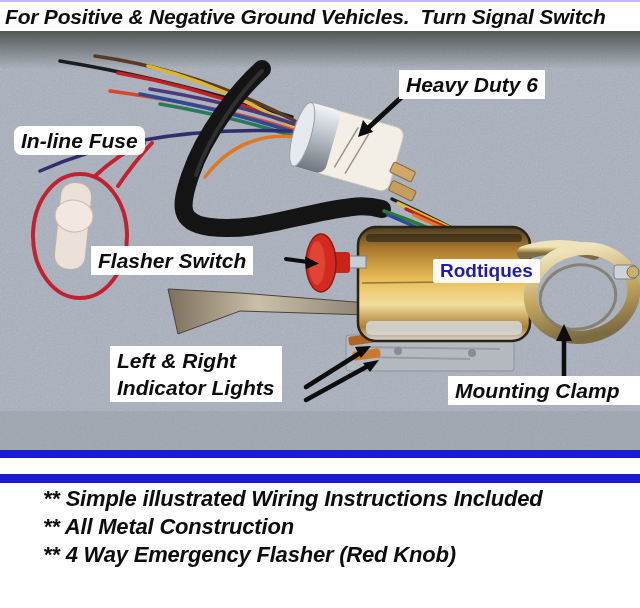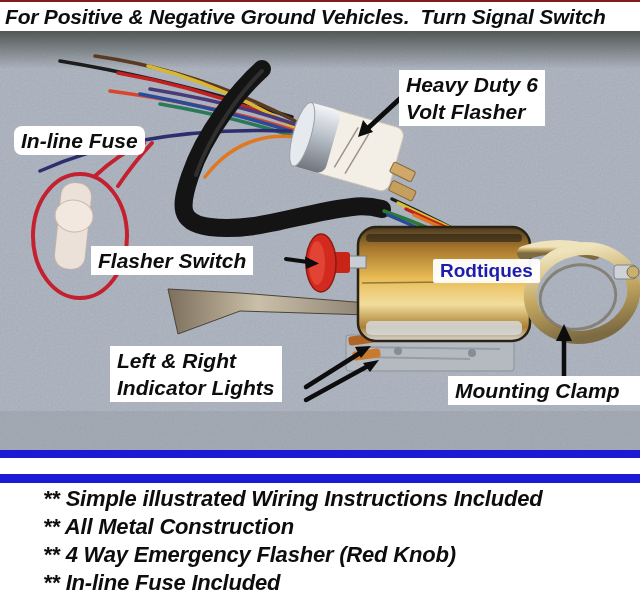--- a/index.html
+++ b/index.html
@@ -3,21 +3,21 @@
 <meta charset="utf-8">
 <style>
   html,body{margin:0;padding:0;background:#888;}
   .stage{
     position:relative;width:640px;height:608px;overflow:hidden;
     background:#ffffff;font-family:"Liberation Sans","DejaVu Sans",sans-serif;
   }
   
   .banner{
     position:absolute;top:0;left:0;width:640px;height:31px;
-    background:#ffffff;border-top:2px solid #7f1d1d;box-sizing:border-box;
+    background:#ffffff;border-top:2px solid #c4b5fd;box-sizing:border-box;
     display:flex;align-items:center;
   }
   .banner span{
     font-size:21px;font-weight:bold;font-style:italic;color:#0d0d0d;
     padding-left:5px;white-space:pre;letter-spacing:-0.2px;
   }
   
   .photo{position:absolute;top:31px;left:0;width:640px;height:317px;background:#a9b1bd;}
   .photo svg{position:absolute;top:0;left:0;}
   
@@ -192,21 +192,20 @@
         <polygon points="371,315 361,327 355,316" stroke="none"></polygon>
         <path d="M306,369 L368,335" stroke-width="4.5" fill="none"></path>
         <polygon points="379,329 370,341 363,332" stroke="none"></polygon>
         <path d="M564,346 L564,304" stroke-width="4.5" fill="none"></path>
         <polygon points="564,293 556,310 572,310" stroke="none"></polygon>
       </g>
     </svg>
 
     <div class="callout" style="left:399px;top:39px;">
       <div>Heavy Duty 6</div>
-      <div>Volt Flasher</div>
     </div>
 
     <div class="callout" style="left:14px;top:95px;border-radius:8px;">In-line Fuse</div>
 
     <div class="callout" style="left:91px;top:215px;">Flasher Switch</div>
 
     <div class="brand" style="left:433px;top:228px;">Rodtiques</div>
 
     <div class="callout" style="left:110px;top:315px;">
       <div>Left &amp; Right</div>
@@ -217,16 +216,15 @@
   </div>
 
   <div class="sep1"></div>
   <div class="sepgap"></div>
   <div class="sep2"></div>
 
   <div class="features">
     <div>** Simple illustrated Wiring Instructions Included</div>
     <div>** All Metal Construction</div>
     <div>** 4 Way Emergency Flasher (Red Knob)</div>
-    <div>** In-line Fuse Included</div>
   </div>
 
 </div>
 
 </body></html>

